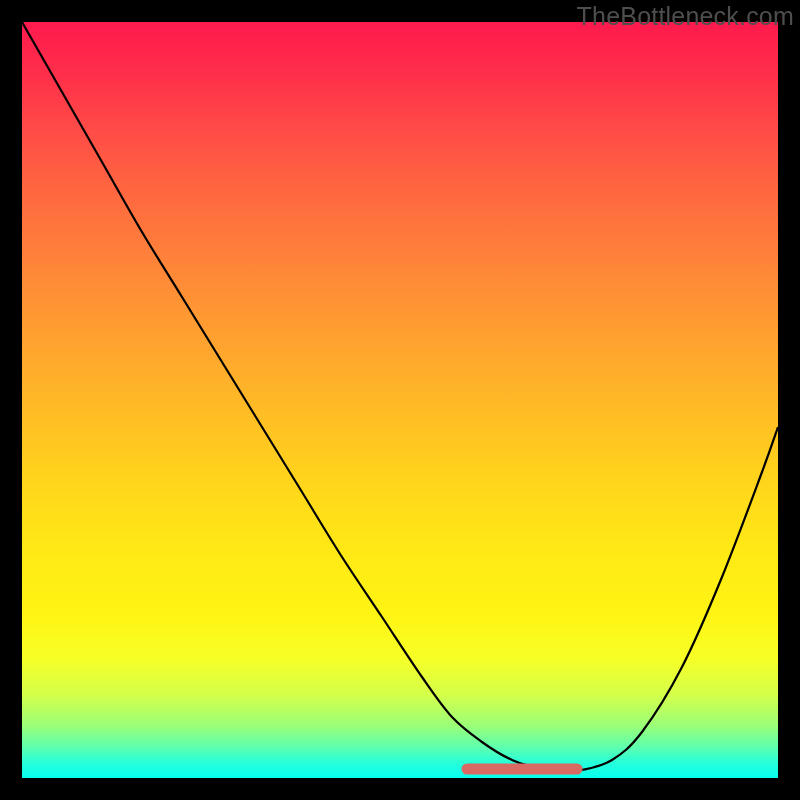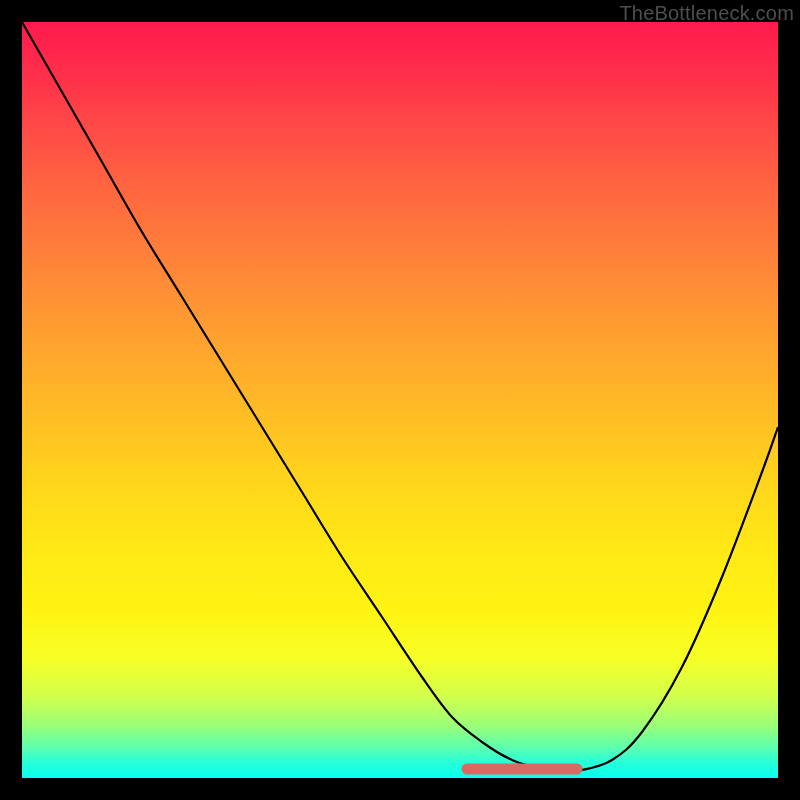--- a/index.html
+++ b/index.html
@@ -42,21 +42,21 @@
       #5cffb0 96%,
       #26ffda 98%,
       #07ffef 100%
     );
   }
   .watermark {
     position: absolute;
     top: 2px;
     right: 6px;
     color: #4e4e4e;
-    font-size: 20px;
+    font-size: 25px;
     font-weight: 500;
     letter-spacing: 0.2px;
     user-select: none;
   }
   svg.curve {
     position: absolute;
     left: 0;
     top: 0;
     width: 756px;
     height: 756px;

